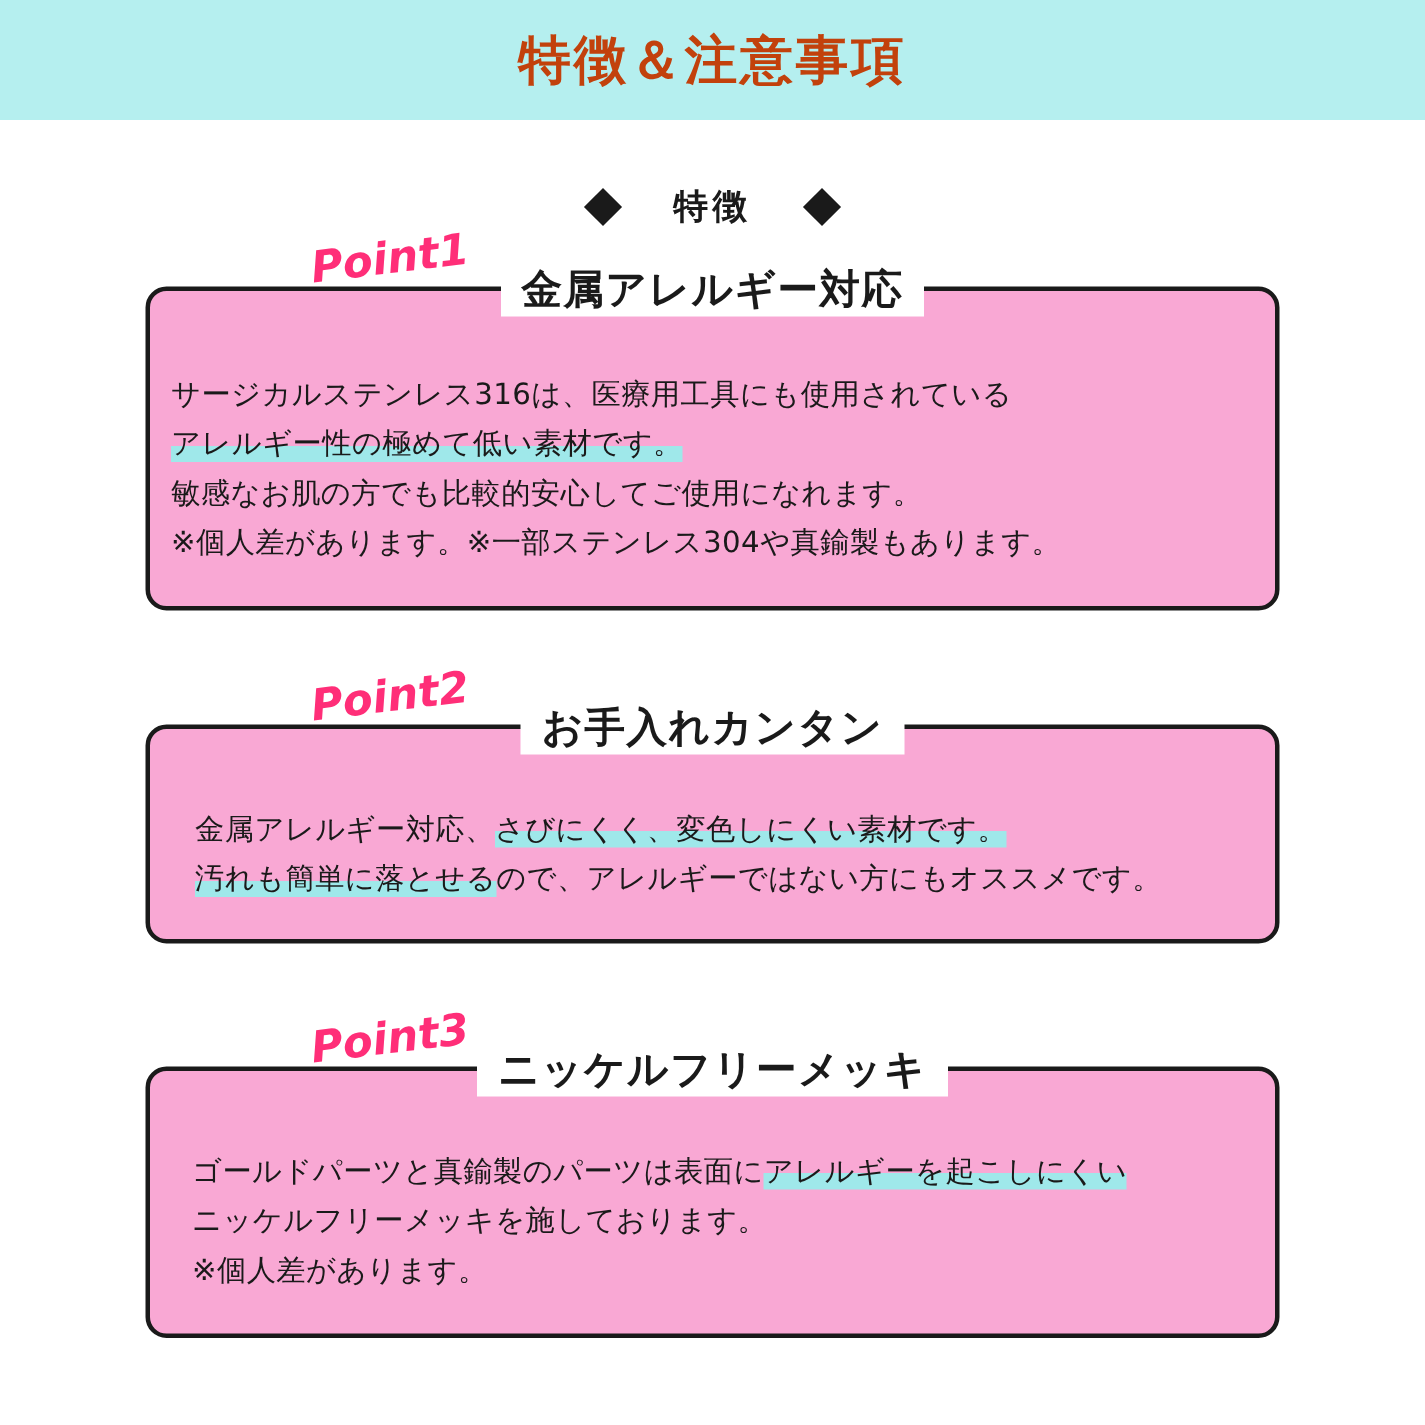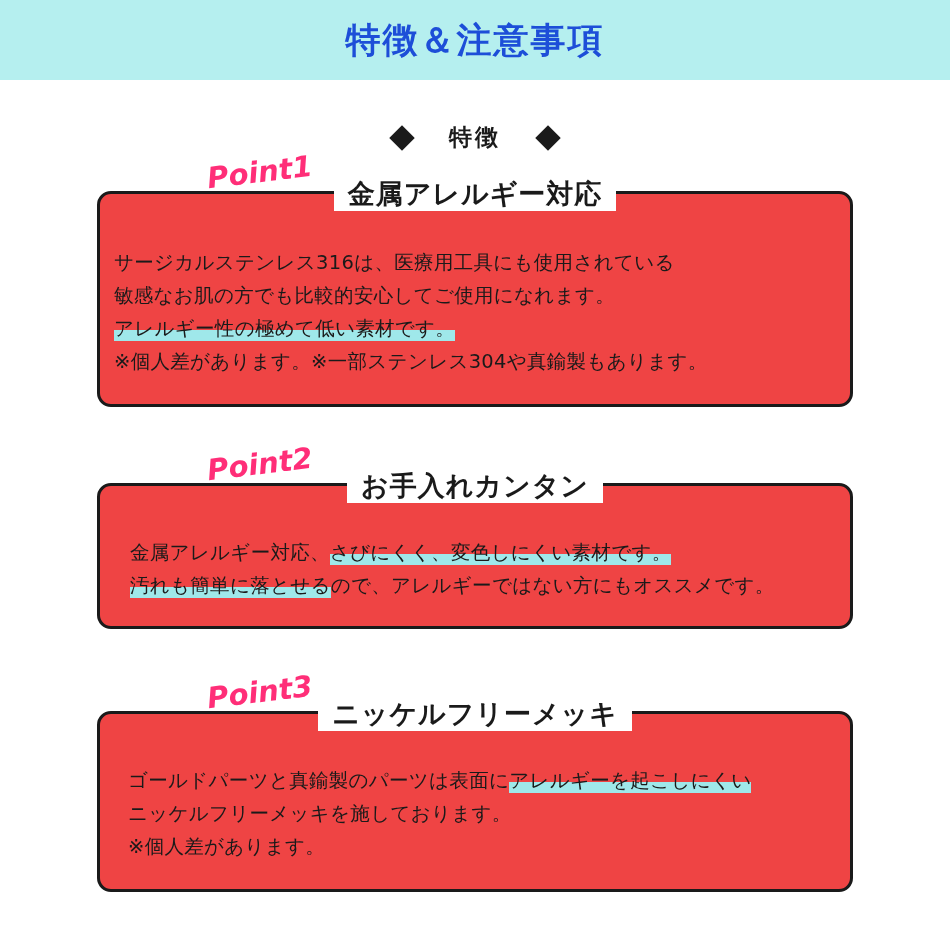--- a/index.html
+++ b/index.html
@@ -27,21 +27,21 @@
     height: 80px;
     background: #b5efef;
     display: flex;
     align-items: center;
     justify-content: center;
   }
   .header-title {
     font-size: 35px;
     font-weight: 700;
     letter-spacing: 2px;
-    color: #1d4ed8;
+    color: #c2410c;
     font-family: "DejaVu Sans", "Liberation Sans", sans-serif;
   }
 
   
   .section-heading {
     margin-top: 42px;
     display: flex;
     align-items: center;
     justify-content: center;
     gap: 38px;
@@ -80,21 +80,21 @@
     letter-spacing: 0px;
     transform: rotate(-7deg);
     z-index: 3;
     white-space: nowrap;
   }
 
   .point-card {
     position: relative;
     border: 3px solid #1a1a1a;
     border-radius: 14px;
-    background: #ef4444;
+    background: #f9a8d4;
     box-sizing: border-box;
   }
 
   .card-title-row {
     position: absolute;
     top: -17px;
     left: 0;
     right: 0;
     display: flex;
     align-items: center;
@@ -145,22 +145,22 @@
   </div>
 
   <div class="point-block p1">
     <div class="point-badge">Point1</div>
     <div class="point-card">
       <div class="card-title-row">
         <span class="card-title">金属アレルギー対応</span>
       </div>
       <div class="card-body">
         <div class="body-line"><span class="">サージカルステンレス316は、医療用工具にも使用されている</span></div>
+        <div class="body-line"><span class="hl">アレルギー性の極めて低い素材です。</span></div>
         <div class="body-line"><span class="">敏感なお肌の方でも比較的安心してご使用になれます。</span></div>
-        <div class="body-line"><span class="hl">アレルギー性の極めて低い素材です。</span></div>
         <div class="body-line"><span class="">※個人差があります。※一部ステンレス304や真鍮製もあります。</span></div>
       </div>
     </div>
   </div>
 
   <div class="point-block p2">
     <div class="point-badge">Point2</div>
     <div class="point-card">
       <div class="card-title-row">
         <span class="card-title">お手入れカンタン</span>

